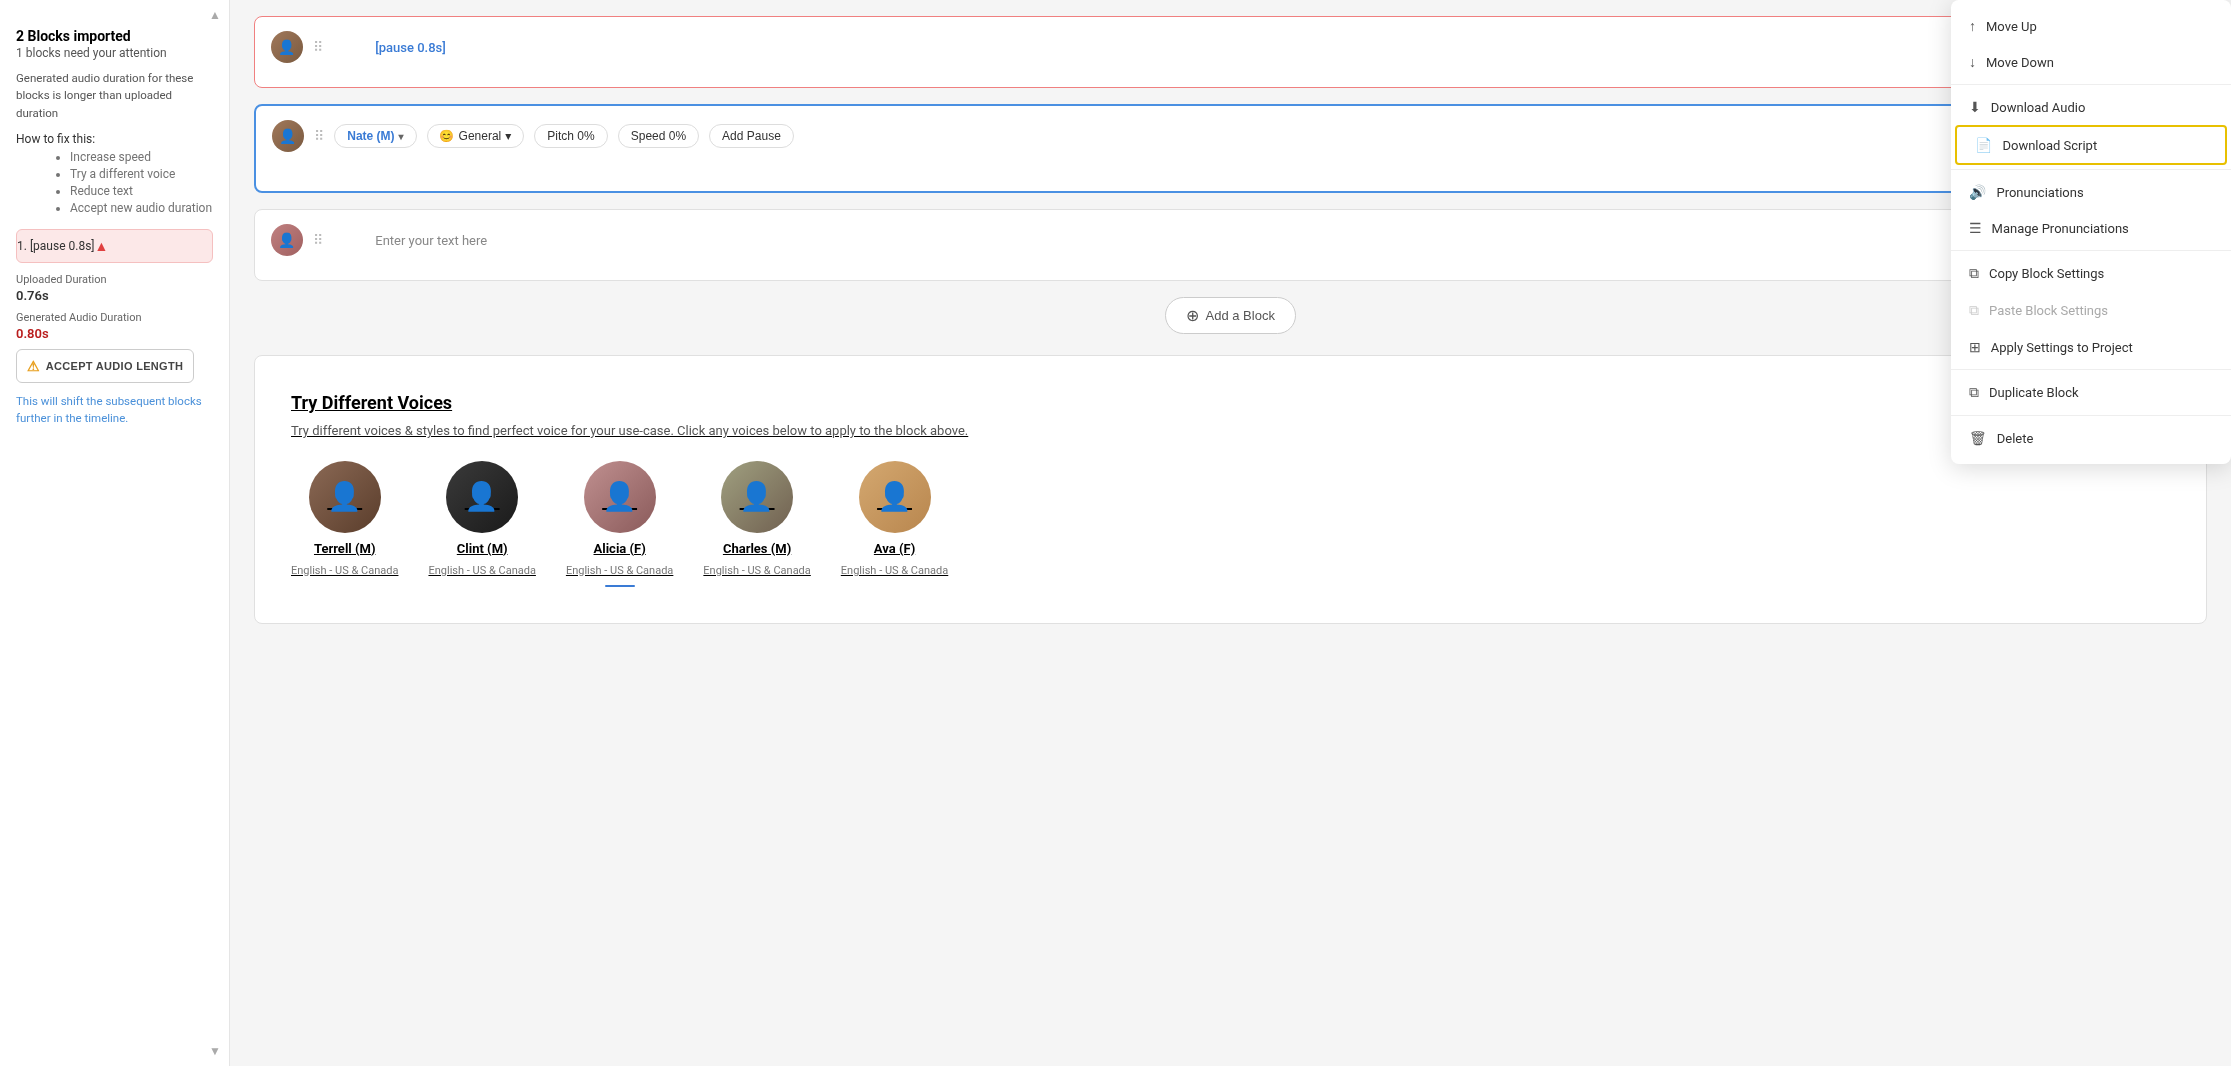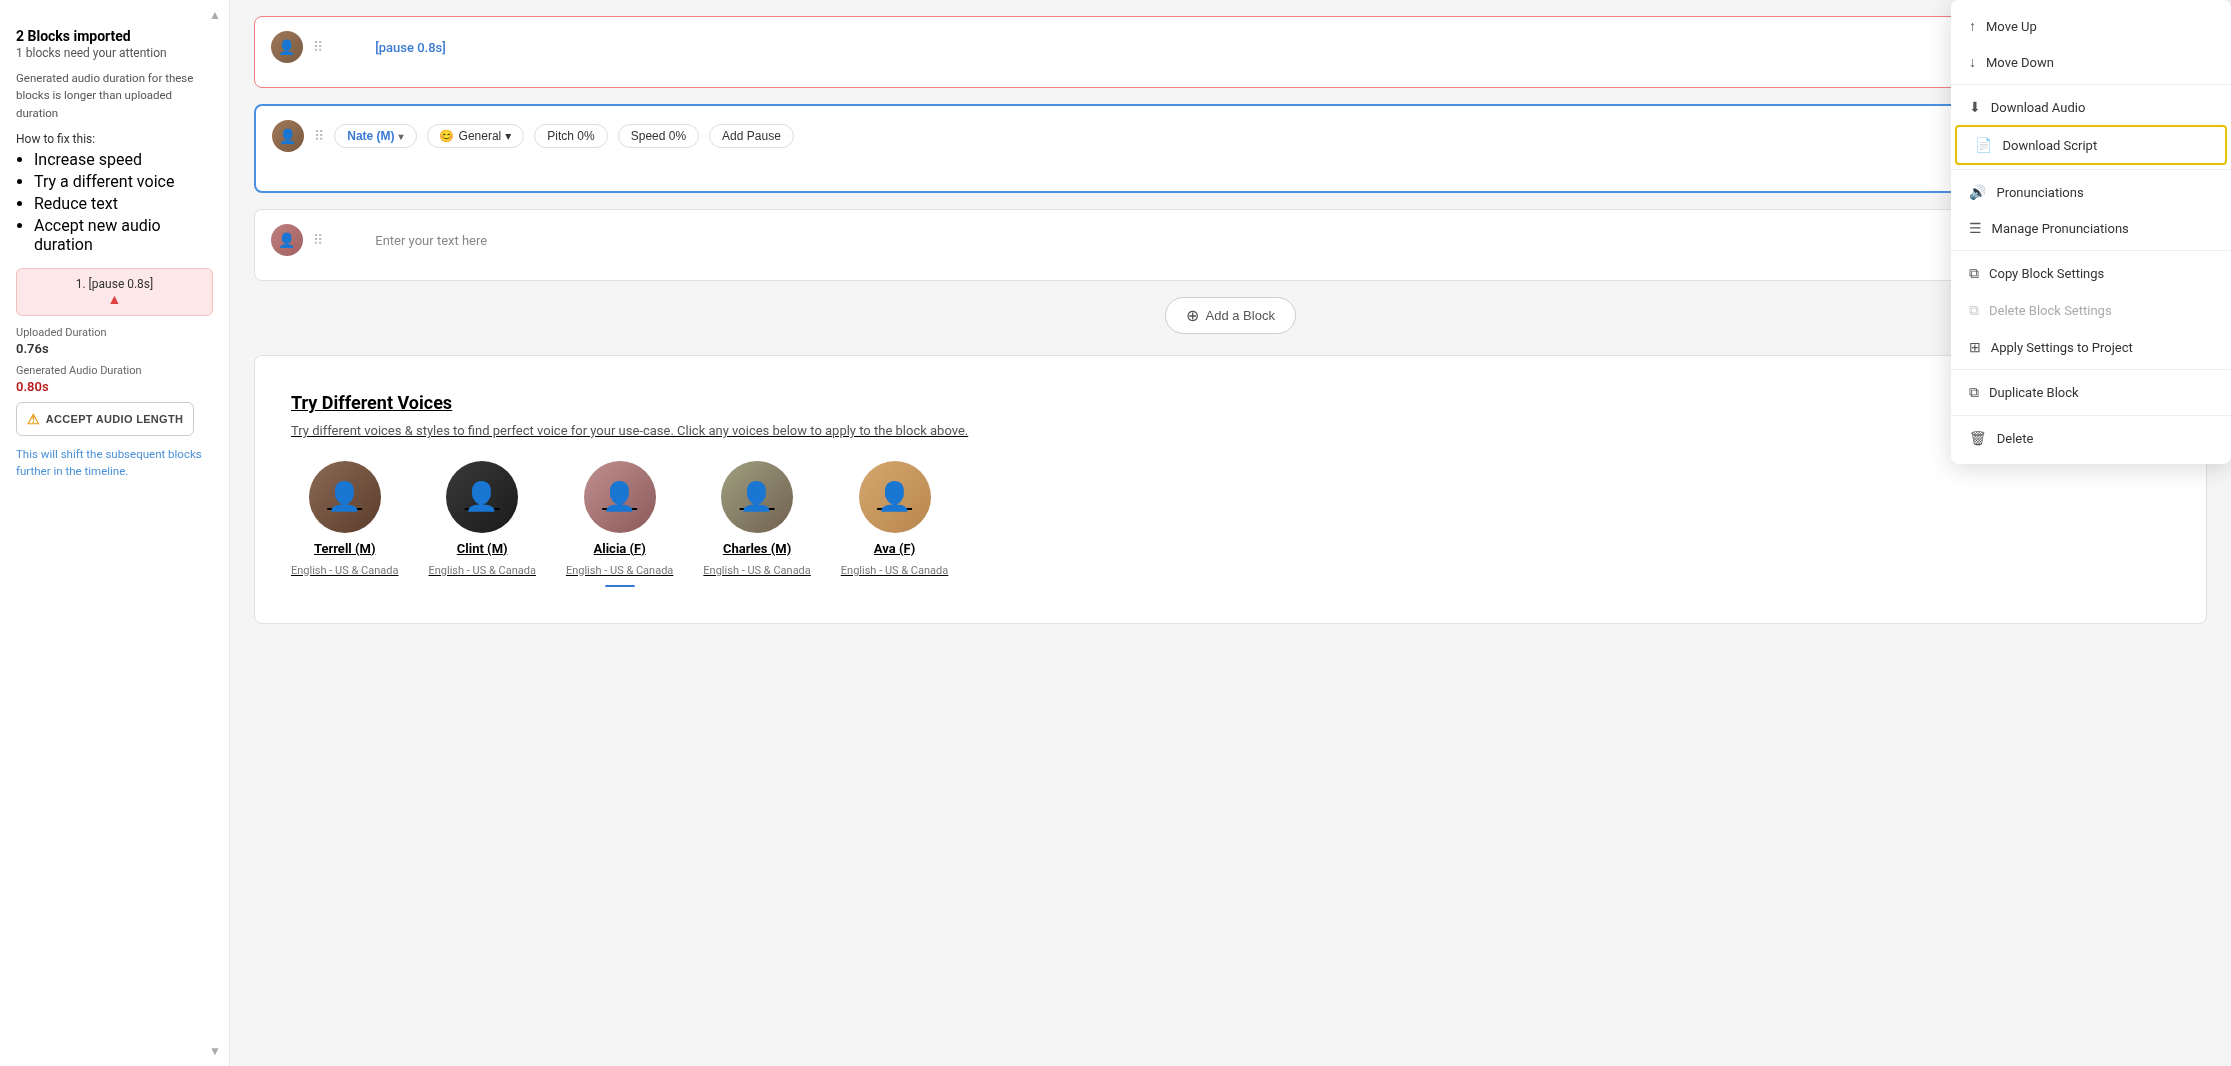--- a/index.html
+++ b/index.html
@@ -35,34 +35,34 @@
     .sidebar-how {
       font-size: 12px;
       color: #333;
       margin-bottom: 4px;
     }
     .sidebar-list {
       padding-left: 18px;
       margin-bottom: 14px;
     }
     .sidebar-list li {
-      font-size: 16px;
-      color: #000000;
+      font-size: 12px;
+      color: #737373;
       margin-bottom: 3px;
+      margin-left: 36px;
     }
     .sidebar-block-item {
       background: #fce8e8;
       border-radius: 6px;
       padding: 8px 0;
       margin-bottom: 10px;
       display: flex;
       align-items: center;
       justify-content: flex-start;
       border: 1px solid #f5c0c0;
-      flex-direction: column;
     }
     .sidebar-block-label {
       font-size: 12px;
       color: #333;
     }
     .sidebar-block-arrow {
       color: #e04040;
       font-size: 14px;
     }
     .sidebar-duration-label {
@@ -547,21 +547,21 @@
   </div>
 
   <div class="ctx-divider"></div>
 
   <div class="ctx-item">
     <span class="ctx-icon">⧉</span>
     <span>Copy Block Settings</span>
   </div>
   <div class="ctx-item disabled">
     <span class="ctx-icon">⧉</span>
-    <span>Delete Block Settings</span>
+    <span>Paste Block Settings</span>
   </div>
   <div class="ctx-item">
     <span class="ctx-icon">⊞</span>
     <span>Apply Settings to Project</span>
   </div>
 
   <div class="ctx-divider"></div>
 
   <div class="ctx-item">
     <span class="ctx-icon">⧉</span>

